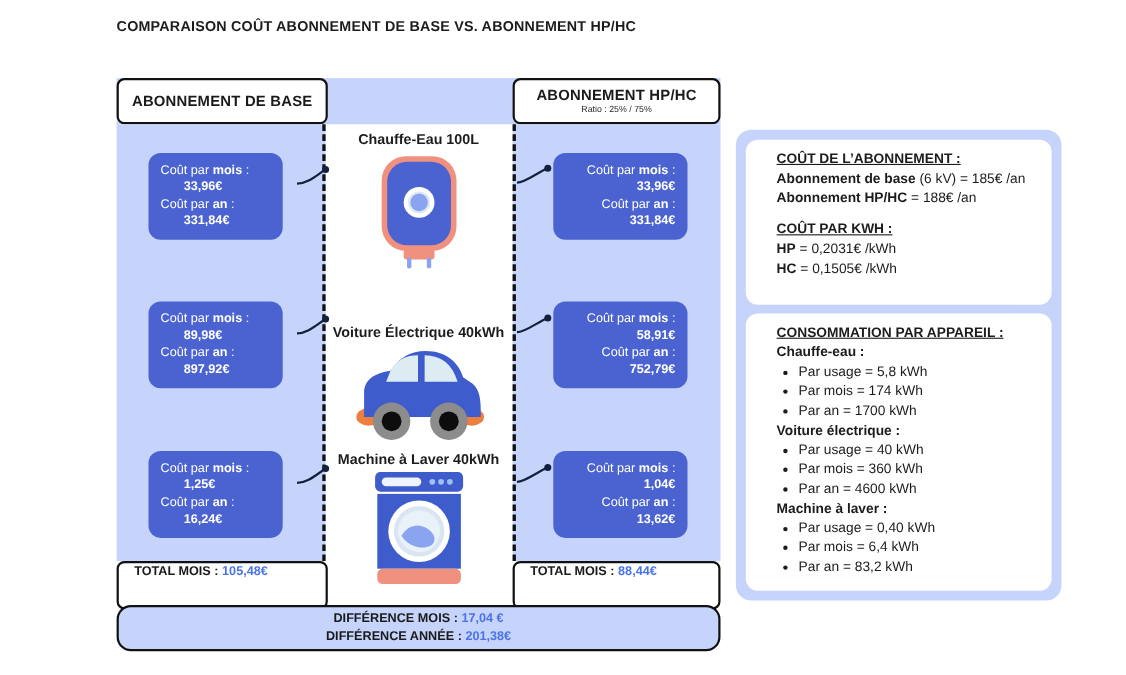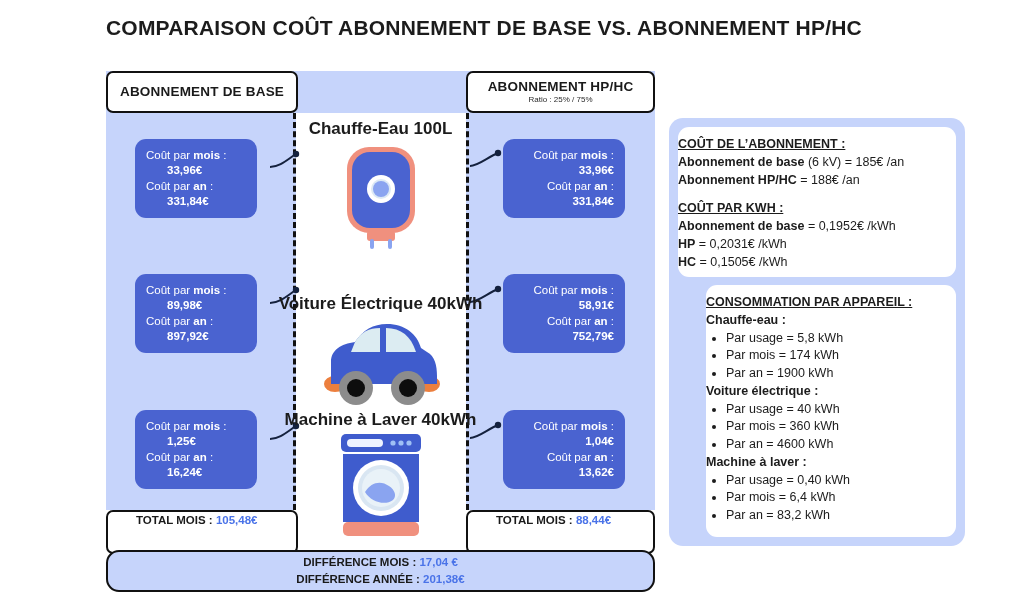--- a/index.html
+++ b/index.html
@@ -7,21 +7,21 @@
     width:1024px;height:614px;
     background:#ffffff;
     font-family:"Liberation Sans", sans-serif;
     color:#1a1a1a;
     overflow:hidden;
     position:relative;
   }
   
   .page-title{
     position:absolute;left:106px;top:16px;
-    font-size:21px;font-weight:bold;letter-spacing:.2px;
+    font-size:13px;font-weight:bold;letter-spacing:.2px;
     color:#1c1c1c;
   }
 
   
   .compare-wrap{
     position:absolute;left:106px;top:71px;width:549px;height:521px;
   }
 
   
   .head-row{
@@ -70,36 +70,36 @@
   .row3{top:297px;}
 
   
   .arc{position:absolute;pointer-events:none;}
 
   
   .device{
     position:absolute;left:0;right:0;text-align:center;
   }
   .device-label{
-    font-size:17px;font-weight:bold;color:#1c1c1c;margin-bottom:4px;
+    font-size:13px;font-weight:bold;color:#1c1c1c;margin-bottom:4px;
   }
   .d1{top:6px;}
   .d2{top:165px;margin-top:16px;}
   .d3{top:297px;}
 
   
   .totals{
     position:relative;width:100%;height:46px;margin-top:0;
   }
   .total-cell{
     position:absolute;top:0;height:44px;
     background:#ffffff;border:2.5px solid #111;border-radius:7px;
     box-sizing:border-box;
     display:flex;flex-direction:column;justify-content:flex-start;
-    padding-left:28px;font-size:11.5px;font-weight:bold;line-height:1.45;
+    padding-left:14px;font-size:11.5px;font-weight:bold;line-height:1.45;
   }
   .total-left{left:0;width:192px;}
   .total-right{left:360px;width:189px;gap:24px;}
   .tv{color:#4a73e8;}
 
   
   .diff-cell{
     position:absolute;left:0;top:479px;width:549px;height:42px;
     background:#c6d4fb;border:2.5px solid #111;border-radius:13px;
     box-sizing:border-box;
@@ -107,25 +107,25 @@
     font-size:11.5px;font-weight:bold;line-height:1.5;
   }
 
   
   .info-wrap{
     position:absolute;left:669px;top:118px;width:296px;height:428px;
     background:#c6d4fb;border-radius:14px;padding:9px;box-sizing:border-box;
   }
   .info-card{
     background:#ffffff;border-radius:11px;
-    padding:9px 12px 10px 0;box-sizing:border-box;
+    padding:9px 12px 10px 28px;box-sizing:border-box;
     font-size:12.5px;line-height:1.42;color:#1c1c1c;
   }
   .info-card.first{height:150px;}
-  .info-card.second{margin-top:8px;height:252px;margin-left:28px;}
+  .info-card.second{margin-top:8px;height:252px;}
   .ih{font-weight:bold;text-decoration:underline;display:block;}
   .ib{font-weight:bold;}
   .spacer{height:11px;}
   .info-card ul{margin:0;padding-left:20px;list-style:disc;}
   .info-card li{line-height:1.42;}
 </style>
 </head>
 <body>
 
 <div class="page-title">COMPARAISON COÛT ABONNEMENT DE BASE VS. ABONNEMENT HP/HC</div>
@@ -279,33 +279,32 @@
 </div>
 
 <div class="info-wrap">
 
   <div class="info-card first">
     <span class="ih">COÛT DE L’ABONNEMENT :</span>
     <div><span class="ib">Abonnement de base</span><span> (6 kV) = 185€ /an</span></div>
     <div><span class="ib">Abonnement HP/HC</span><span> = 188€ /an</span></div>
     <div class="spacer"></div>
     <span class="ih">COÛT PAR KWH :</span>
-    <div><span class="ib">Abonnement de base</span><span> = 0,1952€ /kWh</span></div>
     <div><span class="ib">HP</span><span> = 0,2031€ /kWh</span></div>
     <div><span class="ib">HC</span><span> = 0,1505€ /kWh</span></div>
   </div>
 
   <div class="info-card second">
     <span class="ih">CONSOMMATION PAR APPAREIL :</span>
 
     <div class="ib">Chauffe-eau :</div>
     <ul>
       <li>Par usage = 5,8 kWh</li>
       <li>Par mois = 174 kWh</li>
-      <li>Par an = 1900 kWh</li>
+      <li>Par an = 1700 kWh</li>
     </ul>
 
     <div class="ib">Voiture électrique :</div>
     <ul>
       <li>Par usage = 40 kWh</li>
       <li>Par mois = 360 kWh</li>
       <li>Par an = 4600 kWh</li>
     </ul>
 
     <div class="ib">Machine à laver :</div>

